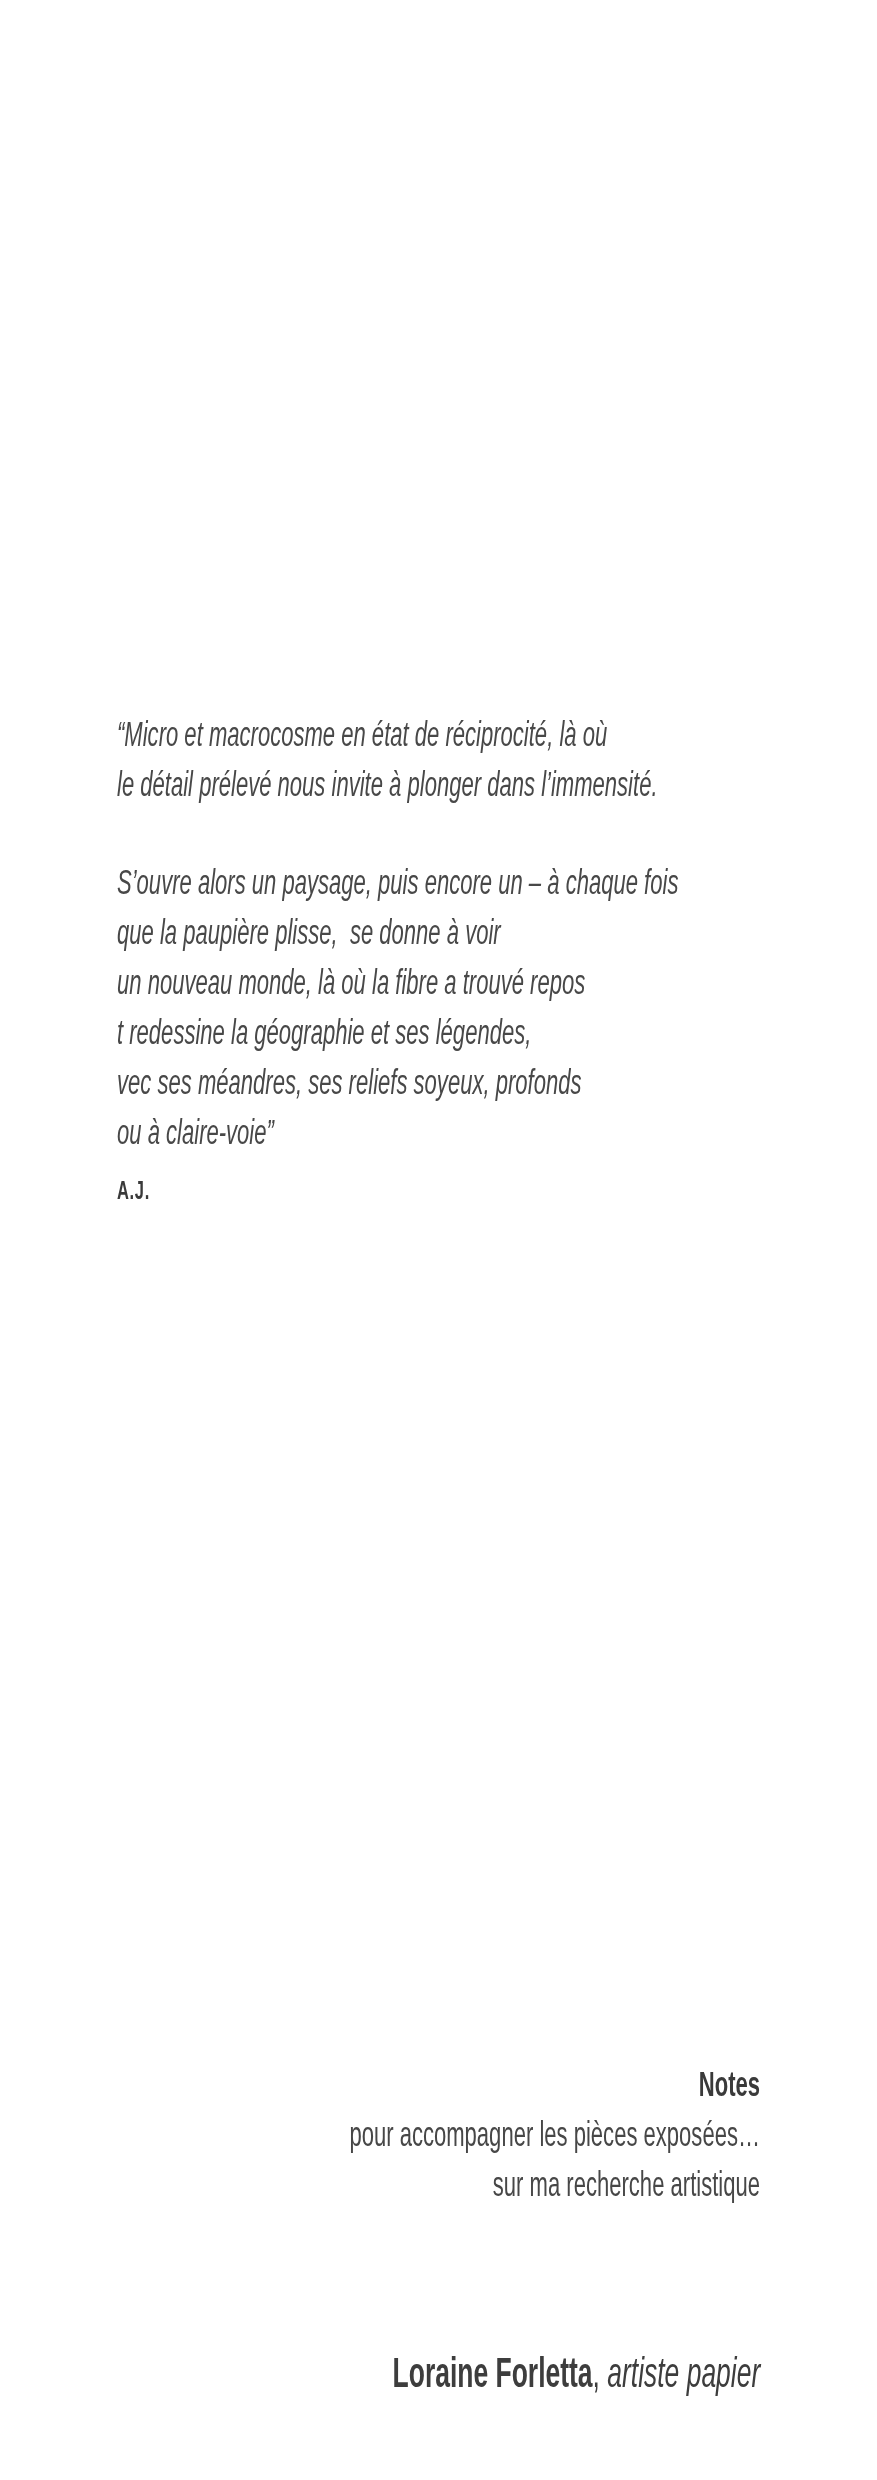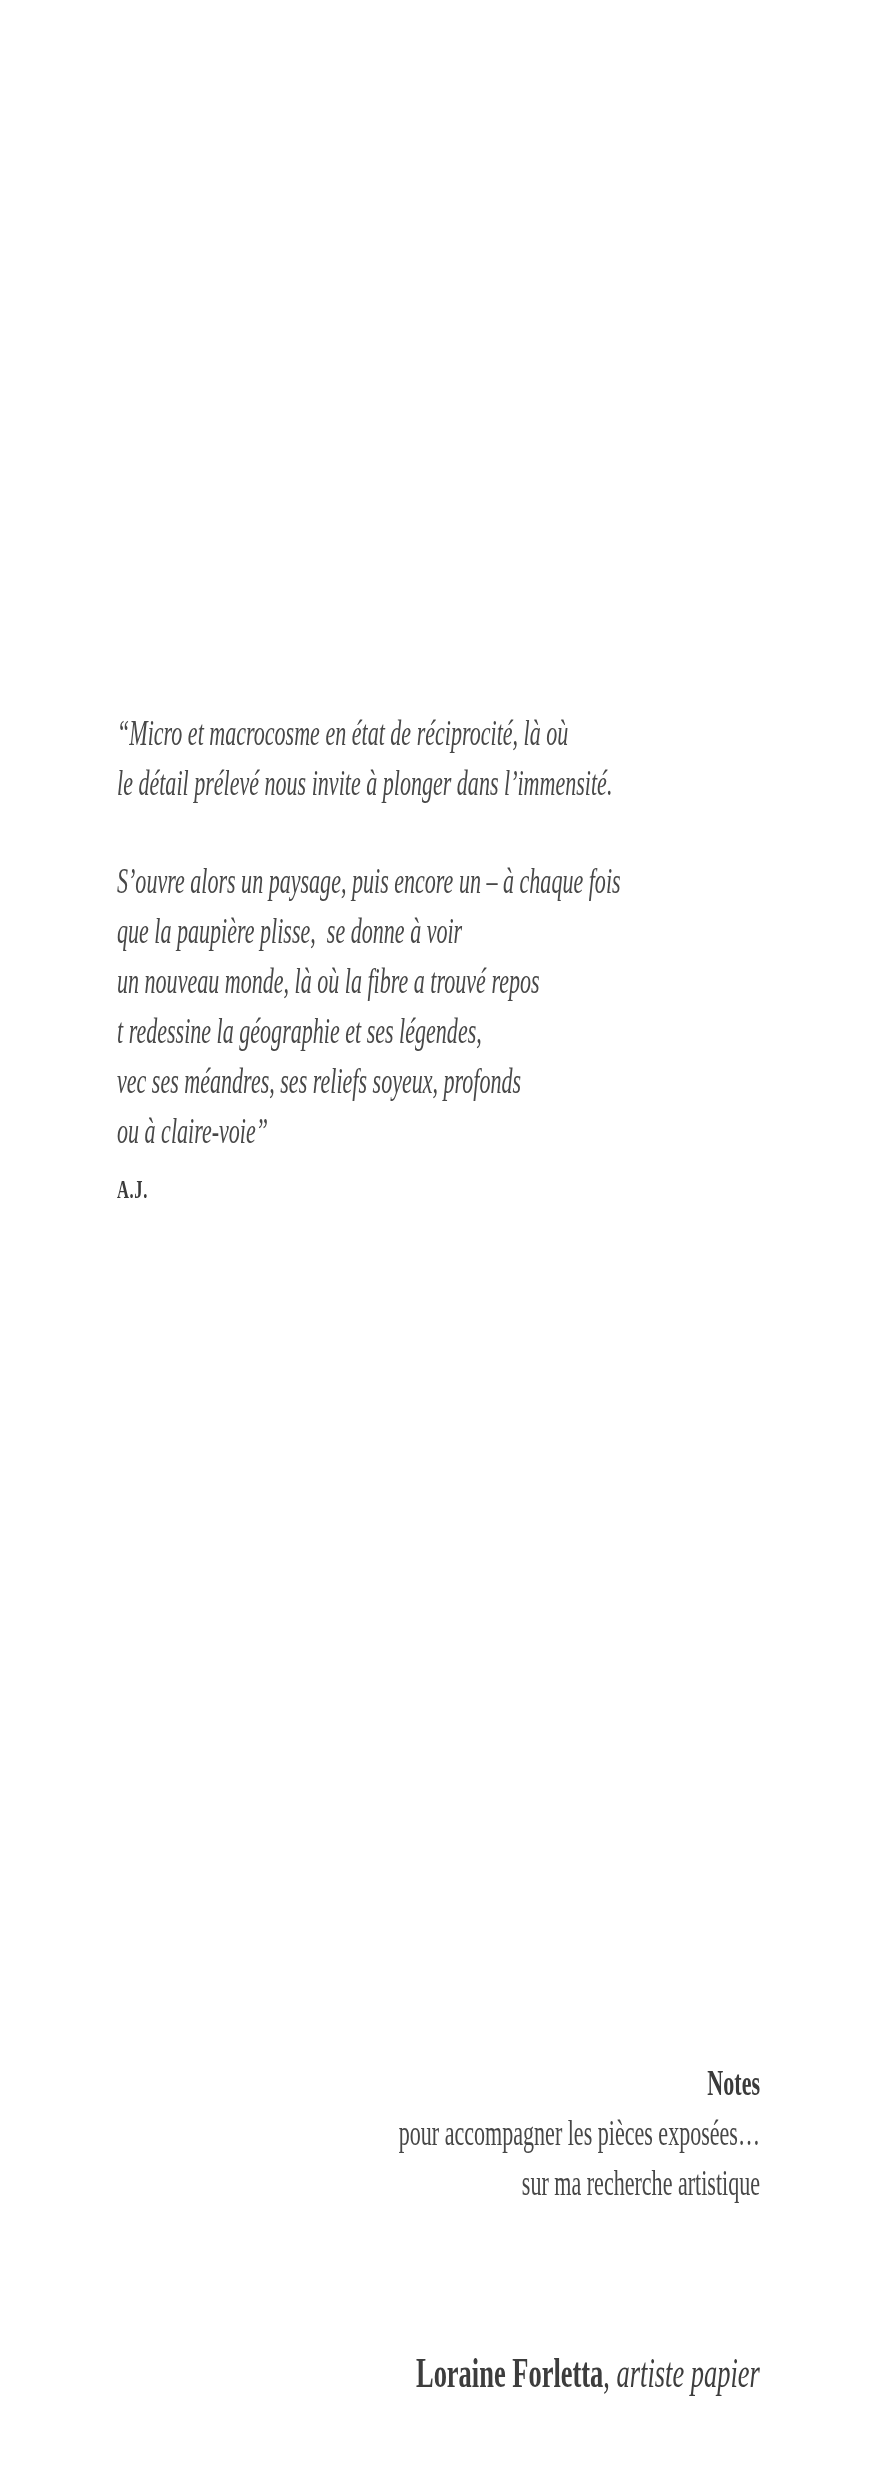--- a/index.html
+++ b/index.html
@@ -3,21 +3,21 @@
 <meta charset="utf-8">
 <style>
   html, body { margin: 0; padding: 0; background: #e9e9e9; }
   .page {
     position: relative;
     width: 877px;
     height: 2480px;
     margin: 0 auto;
     background: #ffffff;
     overflow: hidden;
-    font-family: Liberation Serif, serif;
+    font-family: Liberation Sans, sans-serif;
   }
 
   
   .quote-block {
     position: absolute;
     left: 117px;
     top: 709px;
     width: 1060px;
     font-style: italic;
     font-weight: normal;

